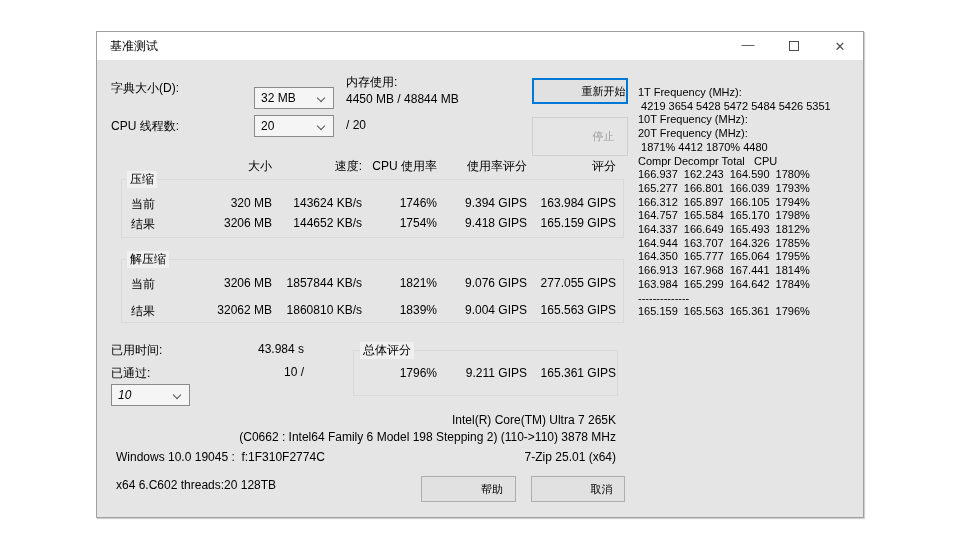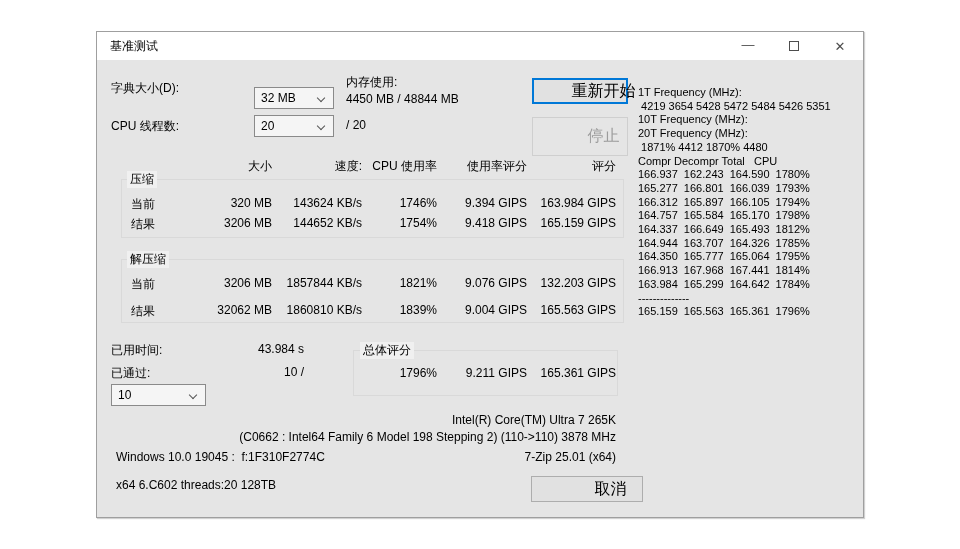--- a/index.html
+++ b/index.html
@@ -23,21 +23,21 @@
     position:absolute; height:22px; background:#f5f5f5; border:1px solid #8a8a8a;
     display:flex; align-items:center; font-size:12px; padding-left:6px;
   }
   .chevron {
     position:absolute; right:9px; top:7px; width:6px; height:6px;
     border-right:1px solid #555; border-bottom:1px solid #555; transform:rotate(45deg);
   }
 
   .btn {
     position:absolute; background:#e1e1e1; border:1px solid #adadad;
-    font-size:16px; display:flex; align-items:center; justify-content:center;
+    font-size:11px; display:flex; align-items:center; justify-content:center;
     font-family:"Liberation Sans","DejaVu Sans",sans-serif; white-space:pre;padding-left:47px;
   }
   .btn-default { border:2px solid #0078d7; }
   .btn-disabled { background:#e5e5e5; border:1px solid #cfcfcf; color:#9c9c9c; }
 
   .groupbox { position:absolute; border:1px solid #d9d9d9; }
   .grouplabel { position:absolute; font-size:12px; background:#f0f0f0; padding:0 3px; white-space:pre; }
 
   .trow { position:absolute; left:0; right:0; height:16px; font-size:12px; }
   .rcell { position:absolute; text-align:right; white-space:pre; font-size:12px; }
@@ -118,55 +118,56 @@
   </div>
 
   <div class="groupbox" style="left:24px; top:227px; width:503px; height:64px;"></div>
   <div class="grouplabel" style="left:30px; top:219px;">解压缩</div>
   <div class="trow" style="top:244px;">
     <span class="rowlabel">当前</span>
     <span class="rcell c1">3206 MB</span>
     <span class="rcell c2">1857844 KB/s</span>
     <span class="rcell c3">1821%</span>
     <span class="rcell c4">9.076 GIPS</span>
-    <span class="rcell c5">132.203 GIPS</span>
+    <span class="rcell c5">277.055 GIPS</span>
   </div>
   <div class="trow" style="top:271px;">
     <span class="rowlabel">结果</span>
     <span class="rcell c1">32062 MB</span>
     <span class="rcell c2">1860810 KB/s</span>
     <span class="rcell c3">1839%</span>
     <span class="rcell c4">9.004 GIPS</span>
     <span class="rcell c5">165.563 GIPS</span>
   </div>
 
   <div class="lbl" style="left:14px; top:310px;">已用时间:</div>
   <span class="rcell" style="top:310px; right:559px;text-align:center;">43.984 s</span>
   <div class="lbl" style="left:14px; top:333px;">已通过:</div>
   <span class="rcell" style="top:333px; right:559px;">10 /</span>
-  <div class="combo" style="left:14px; top:352px; width:95px;">
+  <div class="combo" style="left:14px; top:352px; width:79px;font-style:italic;">
     <span>10</span>
     <span class="chevron"></span>
   </div>
 
   <div class="groupbox" style="left:256px; top:318px; width:265px; height:46px;"></div>
   <div class="grouplabel" style="left:263px; top:310px;">总体评分</div>
   <div class="trow" style="top:334px;">
     <span class="rcell c3">1796%</span>
     <span class="rcell c4">9.211 GIPS</span>
     <span class="rcell c5">165.361 GIPS</span>
   </div>
 
   <span class="rline" style="top:381px;">Intel(R) Core(TM) Ultra 7 265K</span>
   <span class="rline" style="top:398px;">(C0662 : Intel64 Family 6 Model 198 Stepping 2) (110-&gt;110) 3878 MHz</span>
   <div class="lbl" style="left:19px; top:418px;">Windows 10.0 19045 :  f:1F310F2774C</div>
   <span class="rline" style="top:418px;">7-Zip 25.01 (x64)</span>
   <div class="lbl" style="left:19px; top:446px;">x64 6.C602 threads:20 128TB</div>
 
-  <div class="btn" style="left:434px; top:444px; width:112px; height:26px;">取消</div>
+  <div class="btn" style="left:324px; top:444px; width:95px; height:26px;">帮助</div>
+  <div class="btn" style="left:434px; top:444px; width:94px; height:26px;">取消</div>
 
   <div class="logpanel">
     <div class="logline">1T Frequency (MHz):</div>
     <div class="logline"> 4219 3654 5428 5472 5484 5426 5351</div>
     <div class="logline">10T Frequency (MHz):</div>
     <div class="logline">20T Frequency (MHz):</div>
     <div class="logline"> 1871% 4412 1870% 4480</div>
     <div class="logline">Compr Decompr Total   CPU</div>
     <div class="logline">166.937  162.243  164.590  1780%</div>
     <div class="logline">165.277  166.801  166.039  1793%</div>

